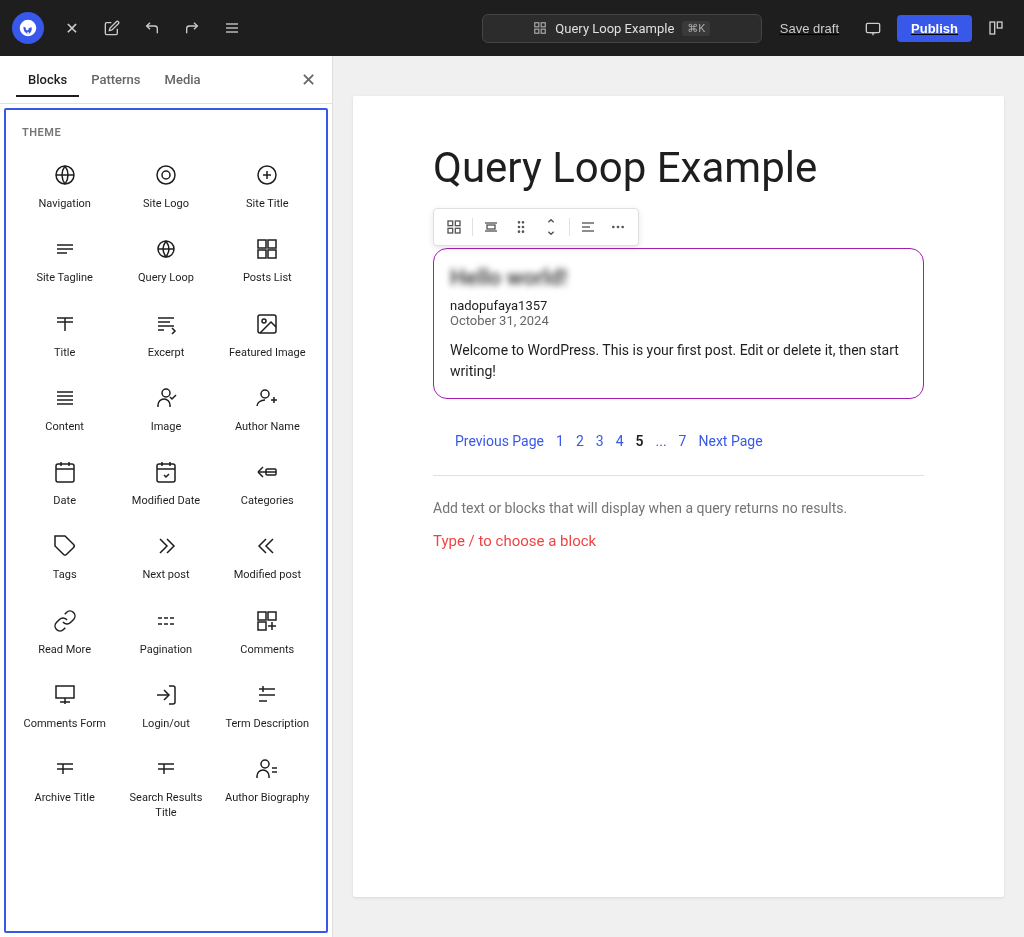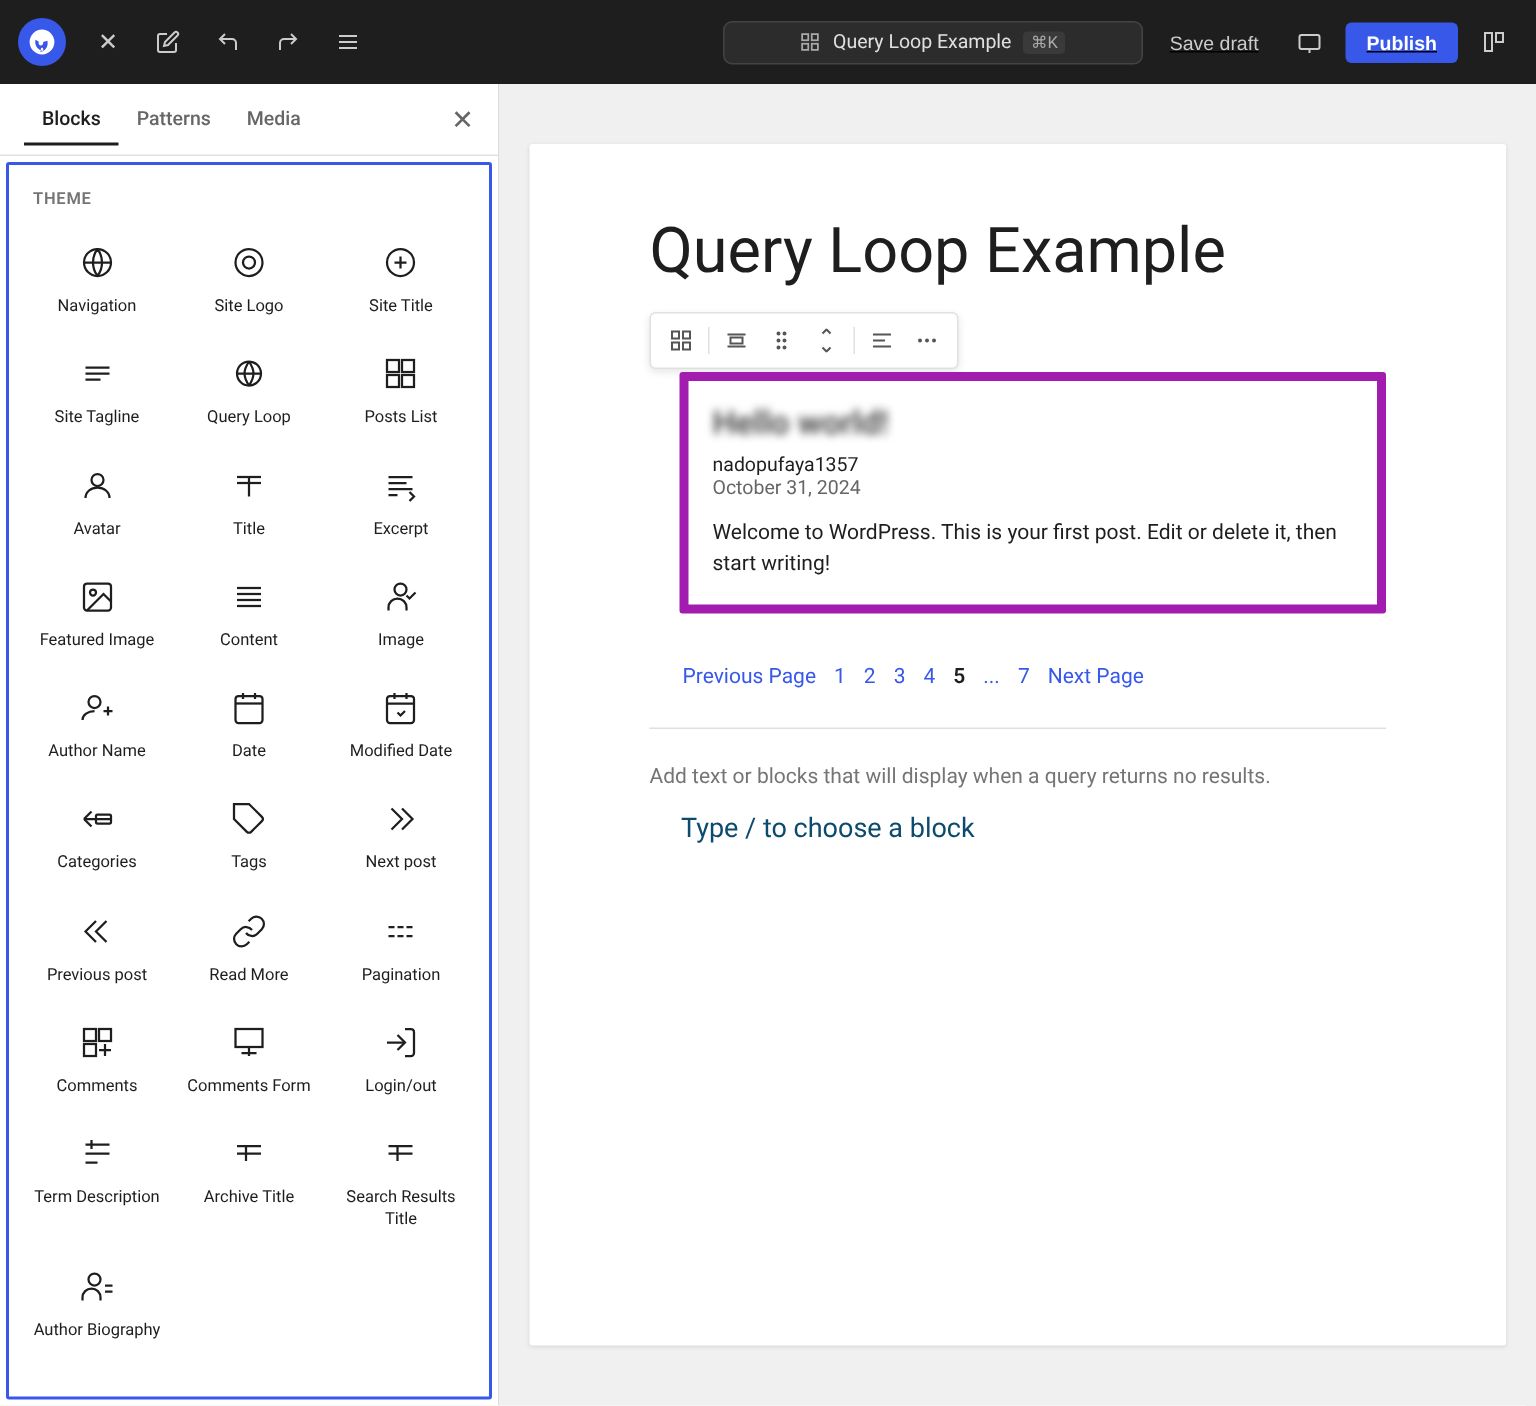--- a/index.html
+++ b/index.html
@@ -199,26 +199,25 @@
     .post-title {
       font-size: 42px;
       font-weight: 400;
       color: #1e1e1e;
       margin-bottom: 32px;
       line-height: 1.15;
     }
 
     
     .post-card {
-      border: 6px solid #a21caf;
-      border-radius: 2px;
+      border: 1px solid #a21caf;
+      border-radius: 14px;
       padding: 0;
       margin-bottom: 24px;
       position: relative;
-      margin-left: 20px;
     }
     .post-card-toolbar {
       position: absolute;
       top: -40px;
       left: 0;
       display: flex;
       gap: 2px;
       background: white;
       border: 1px solid #e0e0e0;
       border-radius: 4px;
@@ -288,24 +287,23 @@
 
     
     .no-results-hint {
       font-size: 14px;
       color: #757575;
       padding: 8px 0;
       border-top: 1px solid #e0e0e0;
       padding-top: 24px;
     }
     .type-hint {
-      font-size: 18px;
-      color: #0c4a6e;
+      font-size: 15px;
+      color: #ef4444;
       padding-top: 8px;
-      margin-left: 21px;
     }
 
     
     .editor-area::-webkit-scrollbar { width: 8px; }
     .editor-area::-webkit-scrollbar-thumb { background: #ccc; border-radius: 4px; }
   </style>
 </head>
 <body>
 
 <div class="top-toolbar">
@@ -444,29 +442,20 @@
             <svg viewBox="0 0 24 24" width="24" height="24" fill="none" stroke="#1e1e1e" stroke-width="1.5">
                 <rect x="3" y="3" width="8" height="8"></rect>
                 <rect x="13" y="3" width="8" height="8"></rect>
                 <rect x="3" y="13" width="8" height="8"></rect>
                 <rect x="13" y="13" width="8" height="8"></rect>
               </svg>
           </div>
           <span class="block-label">Posts List</span>
         </div>
 
-        <div class="block-item">
-          <div class="block-icon">
-            <svg viewBox="0 0 24 24" width="24" height="24" fill="none" stroke="#1e1e1e" stroke-width="1.5">
-                <circle cx="12" cy="8" r="4"></circle>
-                <path d="M4 20c0-4 3.6-7 8-7s8 3 8 7"></path>
-              </svg>
-          </div>
-          <span class="block-label">Avatar</span>
-        </div>
 
         <div class="block-item">
           <div class="block-icon">
             <svg viewBox="0 0 24 24" width="24" height="24" fill="none" stroke="#1e1e1e" stroke-width="1.5">
                 <line x1="4" y1="6" x2="20" y2="6"></line>
                 <line x1="4" y1="10" x2="20" y2="10"></line>
                 <line x1="12" y1="6" x2="12" y2="19"></line>
               </svg>
           </div>
           <span class="block-label">Title</span>
@@ -588,21 +577,21 @@
           <span class="block-label">Next post</span>
         </div>
 
         <div class="block-item">
           <div class="block-icon">
             <svg viewBox="0 0 24 24" width="24" height="24" fill="none" stroke="#1e1e1e" stroke-width="1.5">
                 <polyline points="11 19 4 12 11 5"></polyline>
                 <polyline points="18 19 11 12 18 5"></polyline>
               </svg>
           </div>
-          <span class="block-label">Previous post</span>
+          <span class="block-label">Modified post</span>
         </div>
 
         <div class="block-item">
           <div class="block-icon">
             <svg viewBox="0 0 24 24" width="24" height="24" fill="none" stroke="#1e1e1e" stroke-width="1.5">
                 <path d="M10 13a5 5 0 007.54.54l3-3a5 5 0 00-7.07-7.07l-1.72 1.71"></path>
                 <path d="M14 11a5 5 0 00-7.54-.54l-3 3a5 5 0 007.07 7.07l1.71-1.71"></path>
               </svg>
           </div>
           <span class="block-label">Read More</span>

